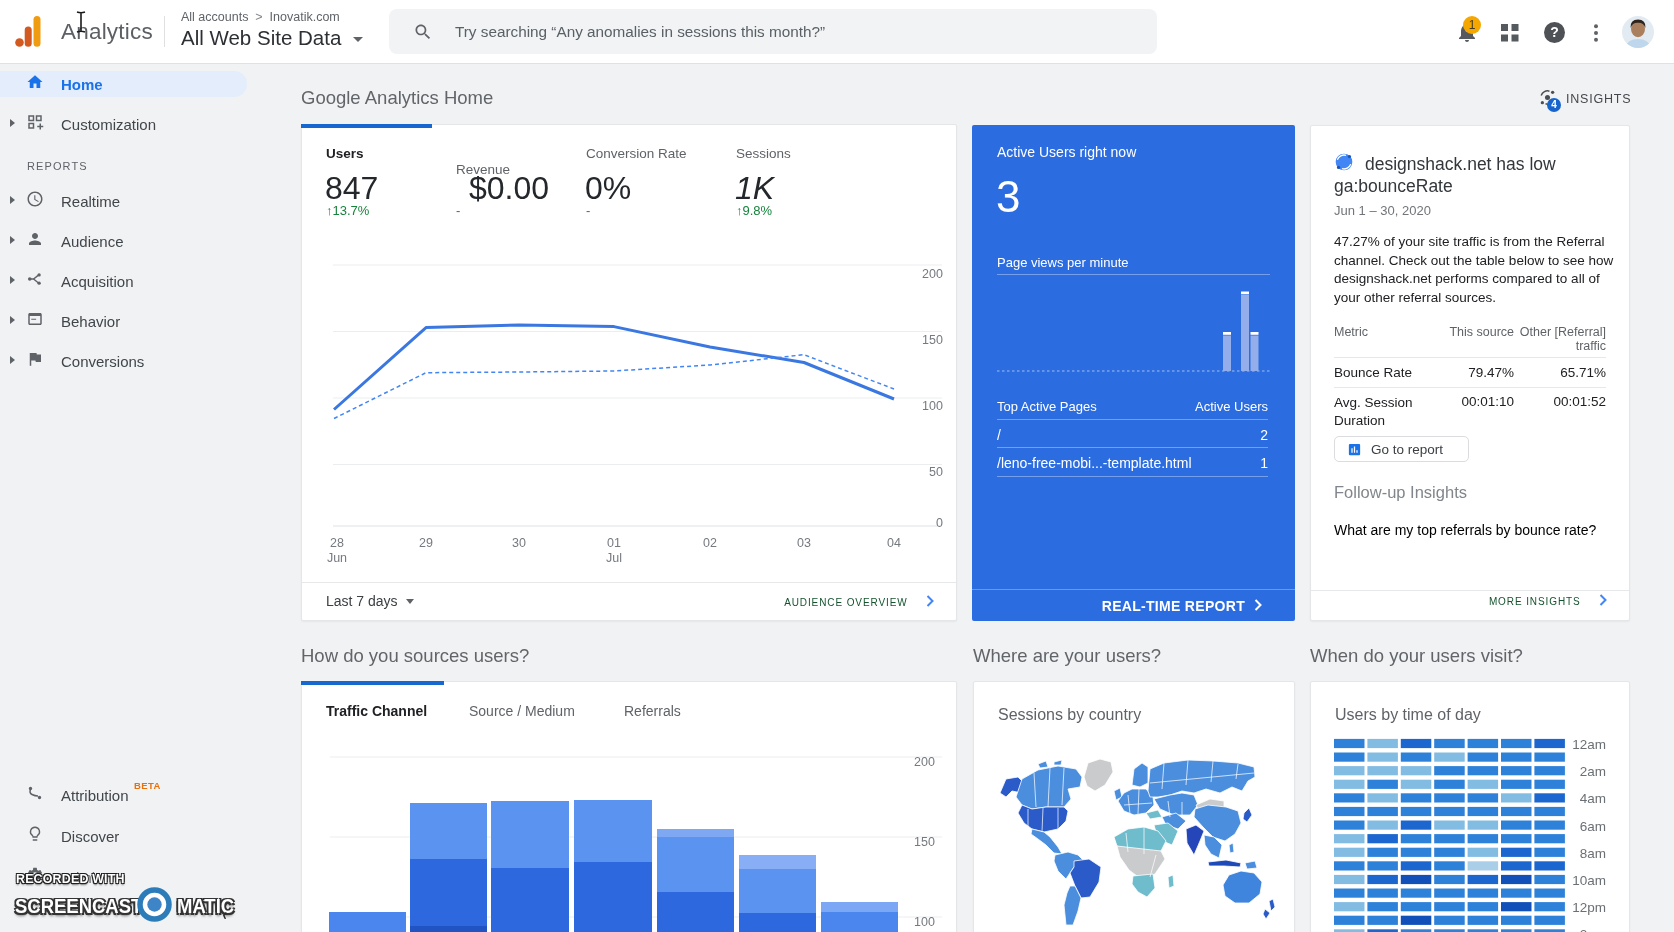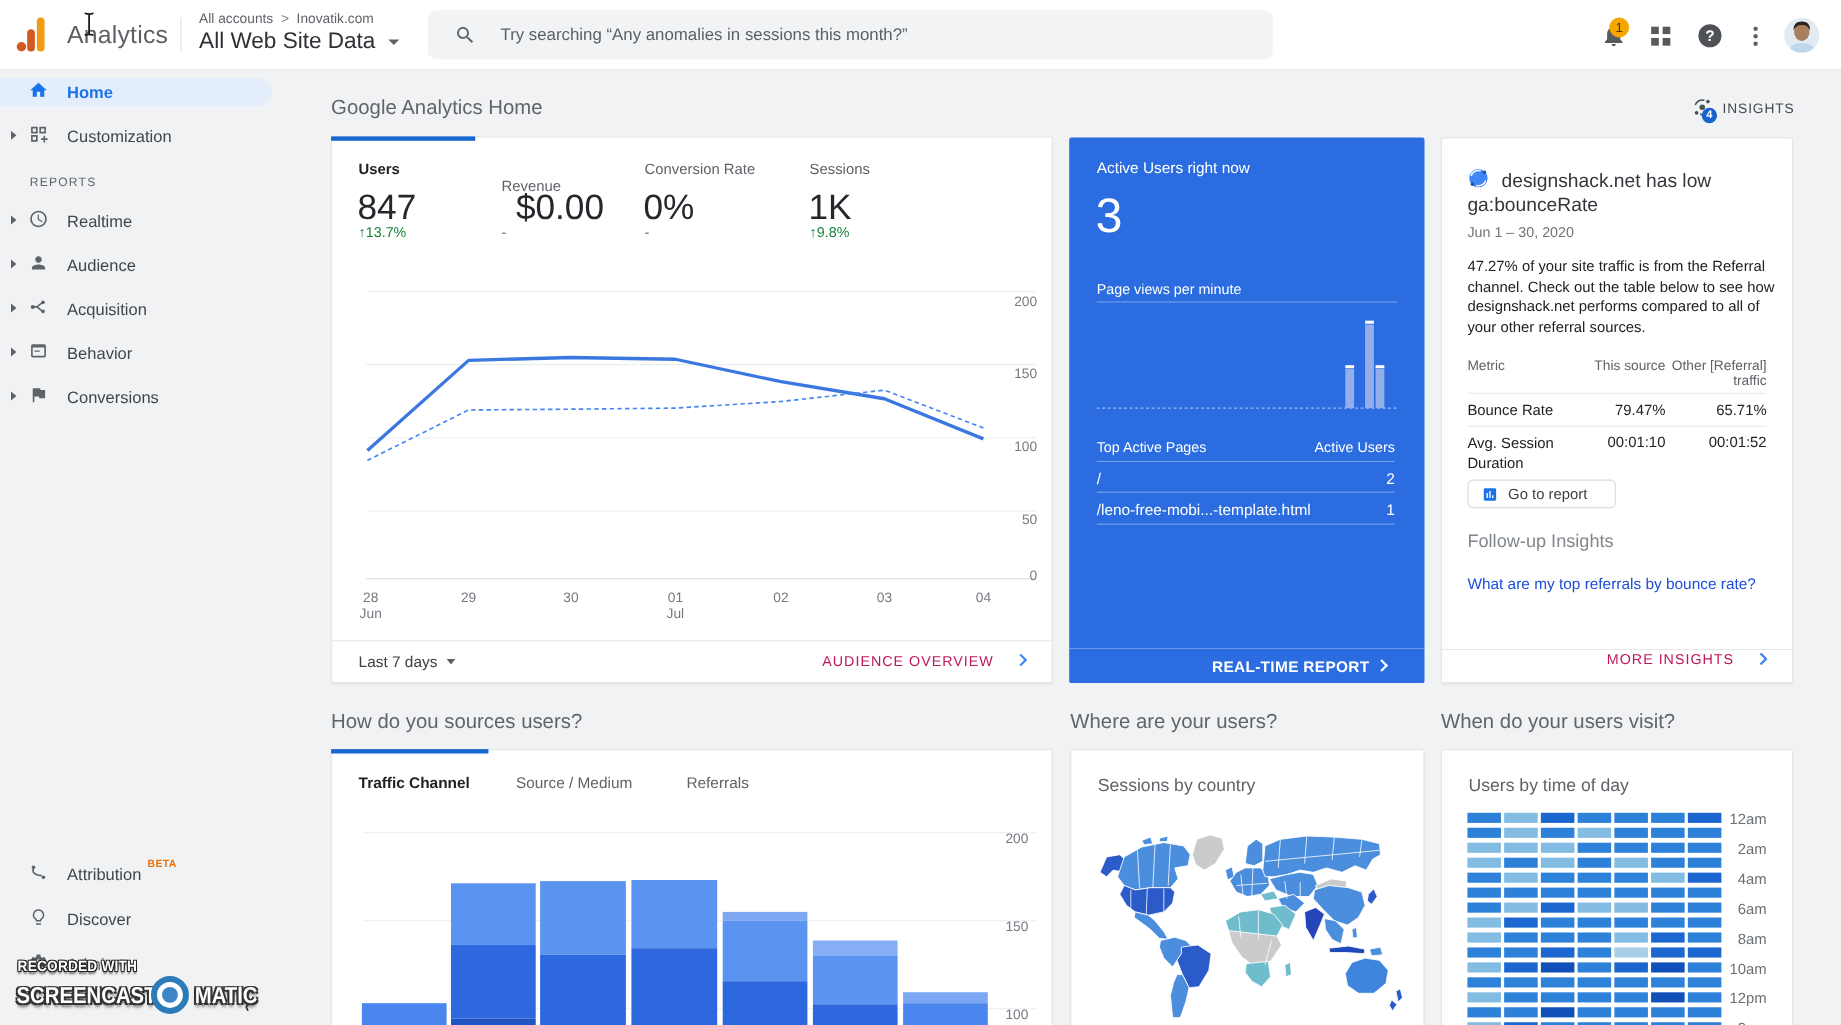--- a/index.html
+++ b/index.html
@@ -24,21 +24,21 @@
 
 .h1 { position:absolute; font-size:18.5px; color:#616569; }
 
 #card1 { left:301px; top:124px; width:656px; height:497px; }
 #card1 .tabstrip { position:absolute; left:-1px; top:-1px; width:131px; height:4px; background:#1767d1; }
 .metlabel { position:absolute; top:21px; font-size:13.5px; color:#5f6368; }
 .metval { position:absolute; top:45px; font-size:32px; color:#24282c; }
 .metdelta { position:absolute; top:78px; font-size:13px; color:#17833c; }
 .metdash { position:absolute; top:78px; font-size:13px; color:#5f6368; }
 .cardfoot-left { position:absolute; left:24px; bottom:11px; font-size:14px; color:#3c4043; }
-.cardfoot-right { position:absolute; right:22px; bottom:12px; font-size:13px; letter-spacing:0.9px; color:#be185d; }
+.cardfoot-right { position:absolute; right:22px; bottom:12px; font-size:10px; letter-spacing:0.9px; color:#14532d; }
 .sep { position:absolute; left:0; width:100%; height:1px; background:#e7e8ea; }
 
 #card2 { position:absolute; left:972px; top:125px; width:323px; height:496px; background:#2b6ce0; border-radius:2px; color:#fff; }
 
 #card3 { left:1310px; top:125px; width:320px; height:496px; }
 
 #card4 { left:301px; top:681px; width:656px; height:260px; }
 #card4 .tabstrip { position:absolute; left:-1px; top:-1px; width:143px; height:4px; background:#1767d1; }
 #card5 { left:973px; top:681px; width:322px; height:260px; }
 #card6 { left:1310px; top:681px; width:320px; height:260px; }
@@ -203,21 +203,21 @@
 
 <div class="card" id="card1">
   <div class="tabstrip"></div>
   <div class="metlabel" style="left:24px;color:#202124;font-weight:bold;">Users</div>
   <div class="metlabel" style="left:154px;margin-top:16px;">Revenue</div>
   <div class="metlabel" style="left:284px;">Conversion Rate</div>
   <div class="metlabel" style="left:434px;">Sessions</div>
   <div class="metval" style="left:23px;">847</div>
   <div class="metval" style="left:167px;">$0.00</div>
   <div class="metval" style="left:283px;">0%</div>
-  <div class="metval" style="left:433px;">1K</div>
+  <div class="metval" style="left:433px;font-style:italic;">1K</div>
   <div class="metdelta" style="left:24px;">↑13.7%</div>
   <div class="metdash" style="left:154px;">-</div>
   <div class="metdash" style="left:284px;">-</div>
   <div class="metdelta" style="left:434px;">↑9.8%</div>
   <svg class="abs" style="left:0;top:0" width="654" height="495" viewBox="0 0 654 495">
     <g stroke="#ebedee" stroke-width="1">
       <line x1="31" y1="140" x2="640" y2="140"></line>
       <line x1="31" y1="206.5" x2="640" y2="206.5"></line>
       <line x1="31" y1="273" x2="640" y2="273"></line>
       <line x1="31" y1="339.5" x2="640" y2="339.5"></line>
@@ -305,21 +305,21 @@
   <div class="abs" style="left:23px;top:268px;width:100px;font-size:13.5px;color:#202124;line-height:18px;">Avg. Session Duration</div>
   <div class="abs" style="left:23px;top:268px;width:180px;text-align:right;font-size:13.5px;color:#202124;">00:01:10</div>
   <div class="abs" style="left:115px;top:268px;width:180px;text-align:right;font-size:13.5px;color:#202124;">00:01:52</div>
   <div class="abs" style="left:23px;top:310px;width:135px;height:26px;border:1px solid #dadce0;border-radius:5px;">
     <svg class="abs" style="left:12px;top:5px" width="15" height="15" viewBox="0 0 24 24">
         <path fill="#1a73e8" d="M19 3H5c-1.1 0-2 .9-2 2v14c0 1.1.9 2 2 2h14c1.1 0 2-.9 2-2V5c0-1.1-.9-2-2-2zM9 17H7v-7h2v7zm4 0h-2V7h2v10zm4 0h-2v-4h2v4z"></path>
       </svg>
     <div class="abs" style="left:36px;top:5px;font-size:13.5px;color:#3c4043;">Go to report</div>
   </div>
   <div class="abs" style="left:23px;top:357px;font-size:16.5px;color:#80868b;">Follow-up Insights</div>
-  <div class="abs" style="left:23px;top:396px;font-size:14px;color:#1d4ed8;">What are my top referrals by bounce rate?</div>
+  <div class="abs" style="left:23px;top:396px;font-size:14px;color:#000000;">What are my top referrals by bounce rate?</div>
   <div class="sep" style="top:464px;"></div>
   <div class="cardfoot-right" style="bottom:13px;">MORE INSIGHTS&nbsp;&nbsp;&nbsp;&nbsp;&nbsp;<svg width="8" height="12" viewBox="0 0 8 12" style="vertical-align:-1px">
         <path d="M1.5 1 L6.5 6 L1.5 11" fill="none" stroke="#4285f4" stroke-width="2"></path>
       </svg></div>
 </div>
 
 <div class="card" id="card4">
   <div class="tabstrip"></div>
   <div class="abs" style="left:24px;top:21px;font-size:14px;color:#202124;font-weight:bold;text-align:center;">Traffic Channel</div>
   <div class="abs" style="left:167px;top:21px;font-size:14px;color:#5f6368;">Source / Medium</div>

